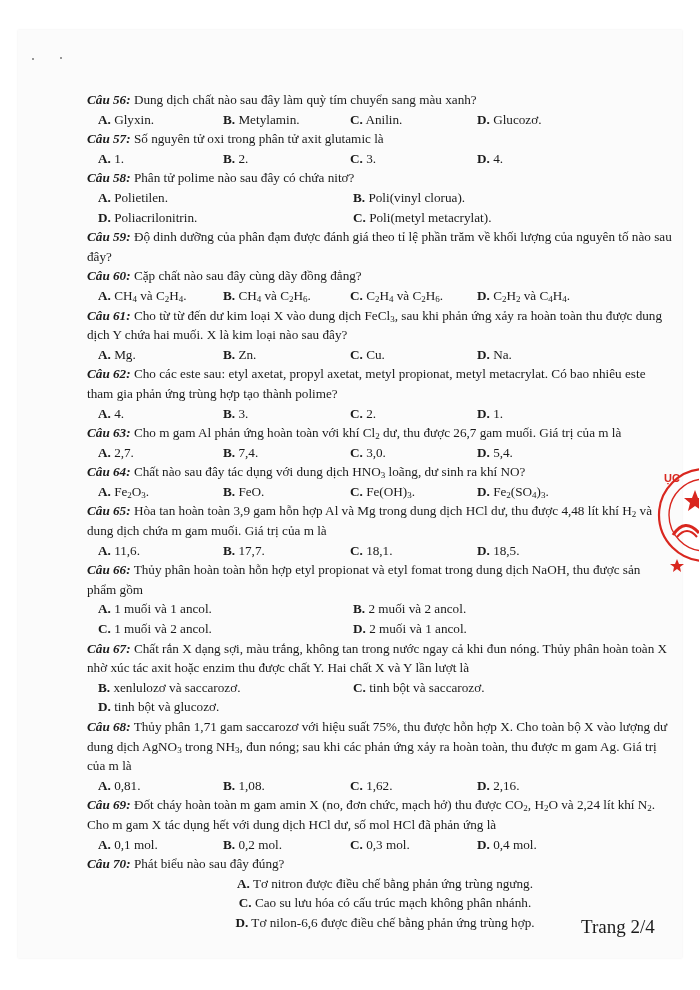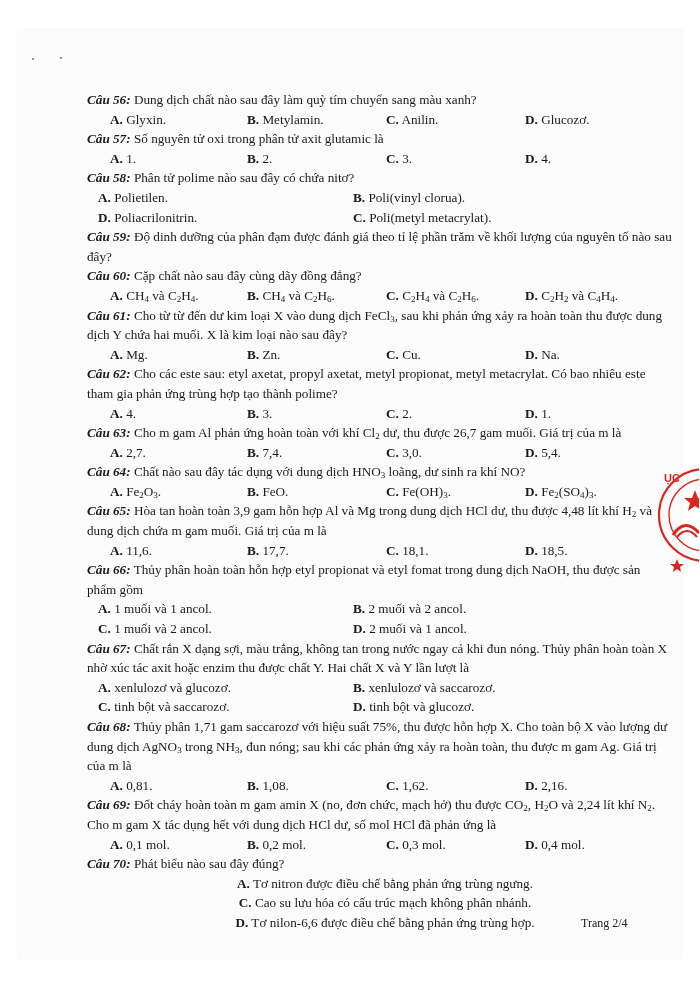--- a/index.html
+++ b/index.html
@@ -5,30 +5,30 @@
   html, body { margin:0; padding:0; background:#ffffff; }
   body { width:700px; height:990px; position:relative; overflow:hidden;
          font-family:"Liberation Serif", "DejaVu Serif", serif; color:#1a1a1a; }
   .paper { position:absolute; left:18px; top:30px; width:664px; height:928px;
            background:#fbfbfb; box-shadow: 0 0 2px rgba(0,0,0,0.08); }
   .dot { position:absolute; width:2px; height:2px; background:#777; border-radius:50%; }
   .content { position:absolute; left:87px; top:90px; width:585px; font-size:13.2px; line-height:19.6px; }
   .q { margin:0; }
   .q .lbl { font-weight:bold;font-style:italic; }
   .opts { display:flex; margin:0; padding-left:11px; }
-  .opts.four .opt { width:135px;margin-left:12px; }
+  .opts.four .opt { width:135px; }
   .opts.four .opt:nth-child(1) { width:125px; }
   .opts.four .opt:nth-child(2) { width:127px; }
   .opts.four .opt:nth-child(3) { width:127px; }
   .opts.two { flex-wrap:wrap; }
   .opts.two .opt { width:255px; }
   .opts.one { flex-direction:column;align-items:center; }
   .opt .k { font-weight:bold; }
   sub { font-size:9px; vertical-align:-2px; line-height:0; }
-  .footer { position:absolute; left:581px; top:916px; font-size:12px; }
+  .footer { position:absolute; left:581px; top:916px; font-size:19px; }
   .stamp { position:absolute; left:655px; top:455px; width:44px; height:120px; overflow:hidden; }
 </style>
 </head>
 <body>
 
 <div class="paper"></div>
 <div class="dot" style="left:32px;top:58px;"></div>
 <div class="dot" style="left:60px;top:57px;"></div>
 
 <div class="content" id="content">
@@ -121,21 +121,20 @@
       <div class="opts two">
         <div class="opt"><span class="k">A.</span> <span>1 muối và 1 ancol.</span></div>
         <div class="opt"><span class="k">B.</span> <span>2 muối và 2 ancol.</span></div>
         <div class="opt"><span class="k">C.</span> <span>1 muối và 2 ancol.</span></div>
         <div class="opt"><span class="k">D.</span> <span>2 muối và 1 ancol.</span></div>
       </div>
     </div>
     <div>
       <p class="q"><span class="lbl">Câu 67:</span> <span>Chất rắn X dạng sợi, màu trắng, không tan trong nước ngay cả khi đun nóng. Thủy phân hoàn toàn X nhờ xúc tác axit hoặc enzim thu được chất Y. Hai chất X và Y lần lượt là</span></p>
       <div class="opts two">
-        <div class="opt"><span class="k">A.</span> <span>xenlulozơ và glucozơ.</span></div>
         <div class="opt"><span class="k">B.</span> <span>xenlulozơ và saccarozơ.</span></div>
         <div class="opt"><span class="k">C.</span> <span>tinh bột và saccarozơ.</span></div>
         <div class="opt"><span class="k">D.</span> <span>tinh bột và glucozơ.</span></div>
       </div>
     </div>
     <div>
       <p class="q"><span class="lbl">Câu 68:</span> <span>Thủy phân 1,71 gam saccarozơ với hiệu suất 75%, thu được hỗn hợp X. Cho toàn bộ X vào lượng dư dung dịch AgNO<sub>3</sub> trong NH<sub>3</sub>, đun nóng; sau khi các phản ứng xảy ra hoàn toàn, thu được m gam Ag. Giá trị của m là</span></p>
       <div class="opts four">
         <div class="opt"><span class="k">A.</span> <span>0,81.</span></div>
         <div class="opt"><span class="k">B.</span> <span>1,08.</span></div>

